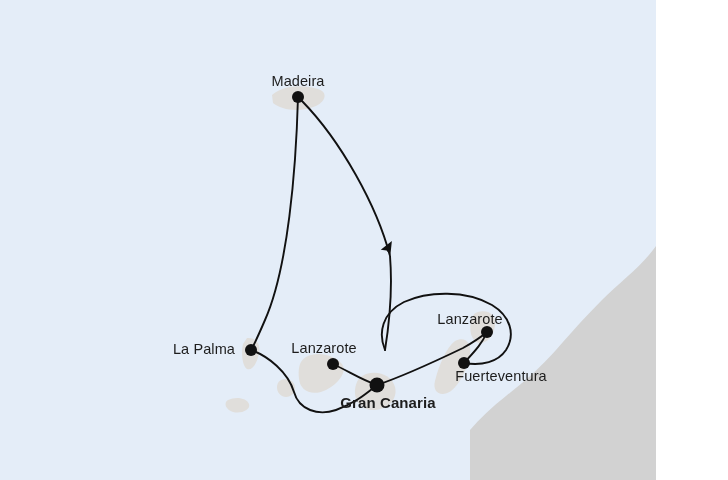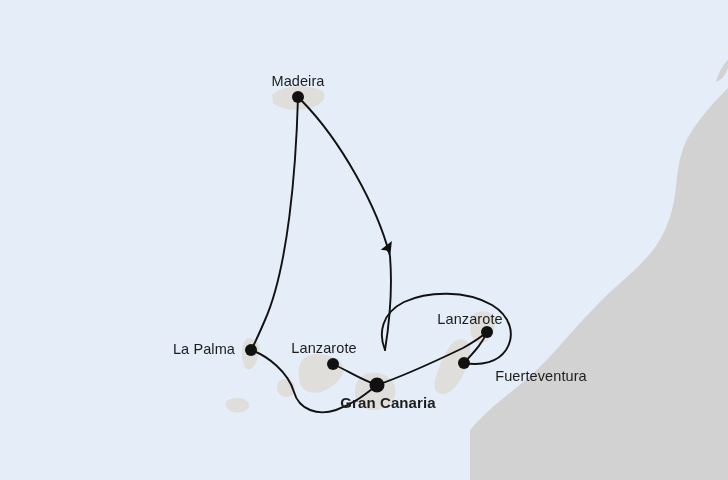--- a/index.html
+++ b/index.html
@@ -2,21 +2,21 @@
 <html><head>
 <meta charset="utf-8">
 <style>
   html, body {
     margin: 0;
     padding: 0;
     background: #ffffff;
   }
   #map-root {
     position: relative;
-    width: 728px;
+    width: 656px;
     height: 480px;
     overflow: hidden;
     font-family: "Liberation Sans", sans-serif;
     background: #e4edf8;
   }
   #map-svg {
     position: absolute;
     left: 0;
     top: 0;
     width: 728px;
@@ -81,16 +81,16 @@
         <circle cx="464" cy="363" r="6" fill="#111111"></circle>
       </g>
   </svg>
 
   <div id="label-layer">
       <div class="port-label anchor-center" style="left: 298px; top: 81px;">Madeira</div>
       <div class="port-label anchor-right" style="left: 235px; top: 349px;">La Palma</div>
       <div class="port-label anchor-center" style="left: 324px; top: 348px;">Lanzarote</div>
       <div class="port-label anchor-center bold" style="left: 388px; top: 402px;">Gran Canaria</div>
       <div class="port-label anchor-center" style="left: 470px; top: 319px;">Lanzarote</div>
-      <div class="port-label anchor-center" style="left: 501px; top: 376px; margin-left: 40px;">Fuerteventura</div>
+      <div class="port-label anchor-center" style="left: 501px; top: 376px;">Fuerteventura</div>
     </div>
 
 </div>
 
 </body></html>

